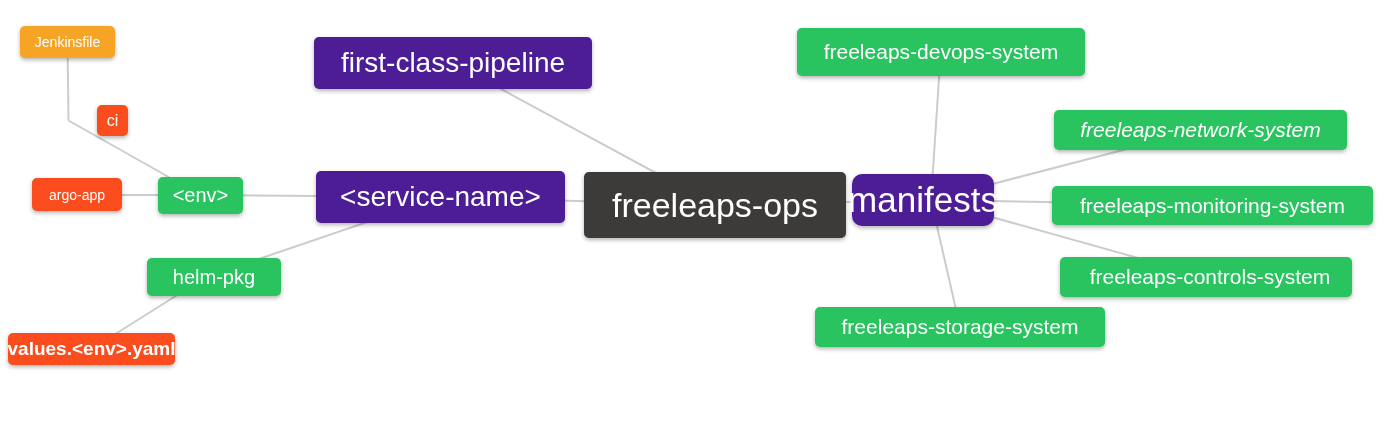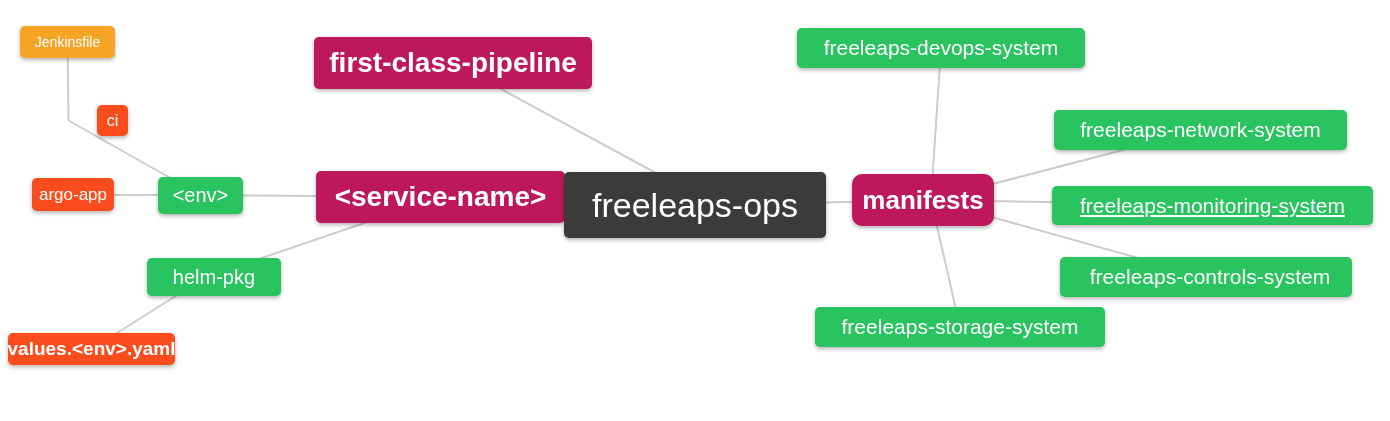--- a/index.html
+++ b/index.html
@@ -25,37 +25,37 @@
     display: flex;
     align-items: center;
     justify-content: center;
     color: #ffffff;
     border-radius: 5px;
     box-shadow: 0 2px 4px rgba(0,0,0,0.3);
     white-space: nowrap;
     box-sizing: border-box;
     cursor: default;
   }
-  .blue   { background: #be185d; font-weight: bold; }
+  .blue   { background: #4c1d95; }
   .green  { background: #29c35f; }
   .orange { background: #f6a426; }
   .red    { background: #fa4c1d; }
   .dark   { background: #3d3b3a; }
 
   #node-jenkinsfile          { left: 20px;   top: 26px;  width: 95px;  height: 32px; font-size: 14px; }
   #node-ci                   { left: 53px;   top: 105px; width: 31px;  height: 31px; font-size: 16px; margin-left: 44px; }
-  #node-argo-app             { left: 32px;   top: 178px; width: 82px;  height: 33px; font-size: 17px; }
+  #node-argo-app             { left: 32px;   top: 178px; width: 90px;  height: 33px; font-size: 14px; }
   #node-env                  { left: 158px;  top: 177px; width: 85px;  height: 37px; font-size: 20px; }
   #node-service-name         { left: 316px;  top: 171px; width: 249px; height: 52px; font-size: 28px; }
   #node-first-class-pipeline { left: 314px;  top: 37px;  width: 278px; height: 52px; font-size: 28px; }
-  #node-freeleaps-ops        { left: 564px;  top: 172px; width: 262px; height: 66px; font-size: 34px; }
-  #node-manifests            { left: 852px;  top: 174px; width: 142px; height: 52px; font-size: 26px; border-radius: 10px; }
-  #node-devops-system        { left: 797px;  top: 28px;  width: 288px; height: 40px; font-size: 21px; }
-  #node-network-system       { left: 1054px; top: 110px; width: 293px; height: 40px; font-size: 21px; }
-  #node-monitoring-system    { left: 1052px; top: 186px; width: 321px; height: 39px; font-size: 21px; text-decoration: underline; }
+  #node-freeleaps-ops        { left: 584px;  top: 172px; width: 262px; height: 66px; font-size: 34px; }
+  #node-manifests            { left: 852px;  top: 174px; width: 142px; height: 52px; font-size: 35px; border-radius: 10px; }
+  #node-devops-system        { left: 797px;  top: 28px;  width: 288px; height: 48px; font-size: 21px; }
+  #node-network-system       { left: 1054px; top: 110px; width: 293px; height: 40px; font-size: 21px; font-style: italic; }
+  #node-monitoring-system    { left: 1052px; top: 186px; width: 321px; height: 39px; font-size: 21px; }
   #node-controls-system      { left: 1060px; top: 257px; width: 292px; height: 40px; font-size: 21px; padding-left: 8px; }
   #node-storage-system       { left: 815px;  top: 307px; width: 290px; height: 40px; font-size: 21px; }
   #node-helm-pkg             { left: 147px;  top: 258px; width: 134px; height: 38px; font-size: 20px; }
   #node-values-env-yaml      { left: 8px;    top: 333px; width: 167px; height: 32px; font-size: 19px; font-weight: bold; }
 </style>
 </head>
 <body>
 
 <div class="canvas">
 

